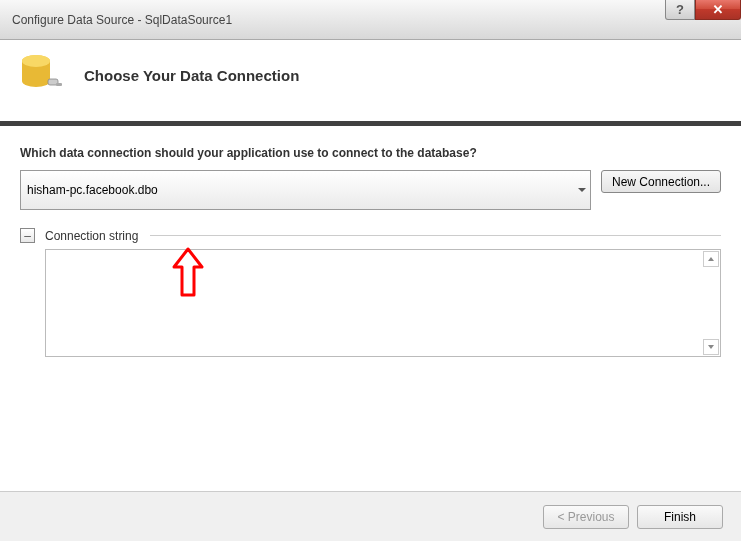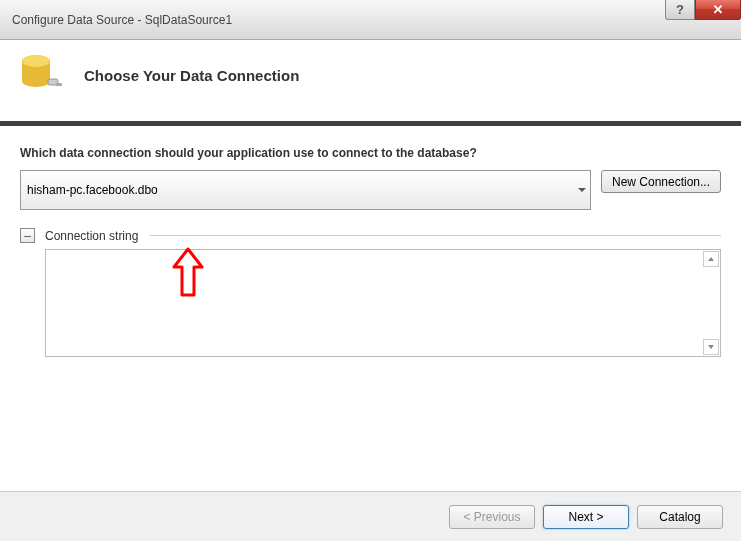--- a/index.html
+++ b/index.html
@@ -211,15 +211,14 @@
     <div class="scroll-down"></div>
   </div>
 </div>
 
 <svg class="red-arrow" width="32" height="52">
   <path d="M16 2 L30 20 L22 20 L22 48 L10 48 L10 20 L2 20 Z" fill="none" stroke="#ff0000" stroke-width="3" stroke-linejoin="round"></path>
 </svg>
 
 <div class="footer">
   <button class="wiz-btn disabled">&lt; Previous</button>
-  <button class="wiz-btn primary">Next &gt;</button>
-  <button class="wiz-btn">Catalog</button>
+  <button class="wiz-btn">Finish</button>
 </div>
 
 </body></html>

